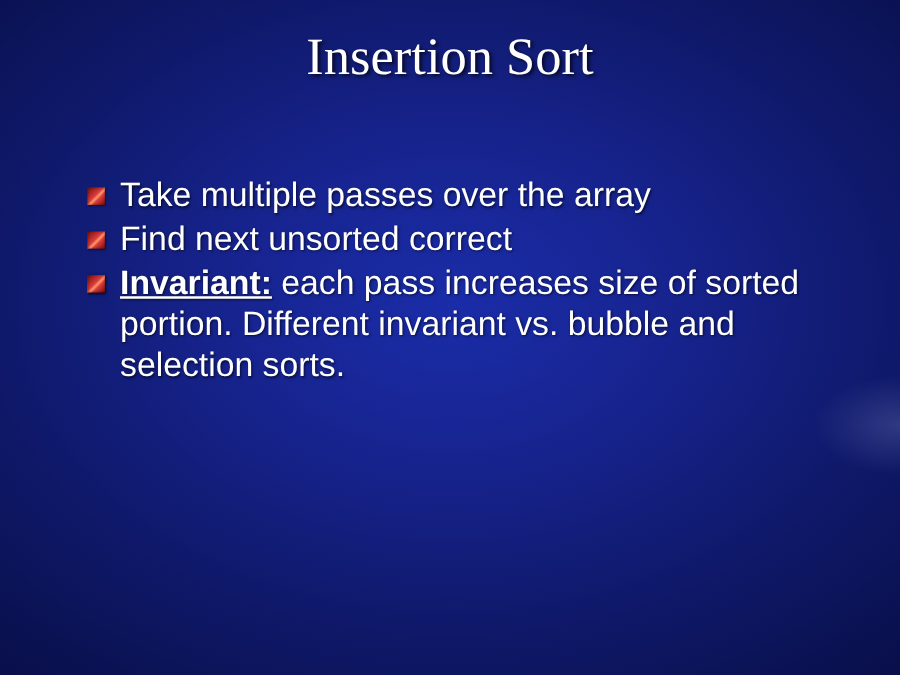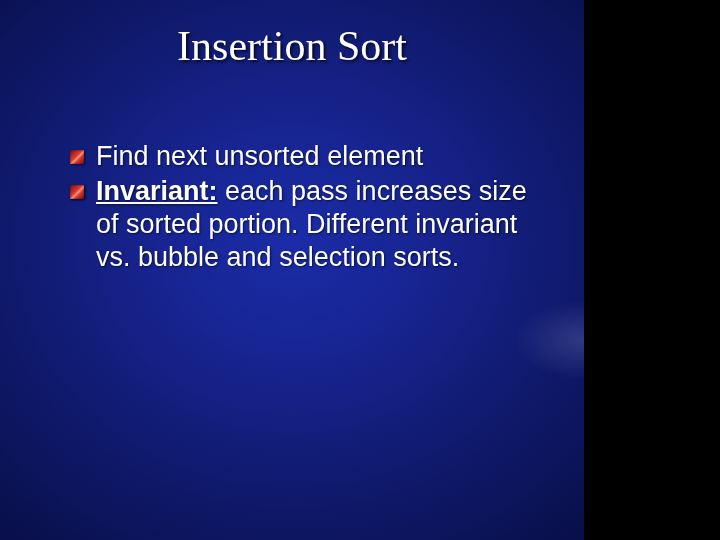--- a/index.html
+++ b/index.html
@@ -6,21 +6,21 @@
     margin: 0;
     padding: 0;
     width: 720px;
     height: 540px;
     overflow: hidden;
     font-family: Arial, Helvetica, sans-serif;
     background: #000;
   }
   .slide {
     position: relative;
-    width: 584px;
+    width: 720px;
     height: 540px;
     background: radial-gradient(ellipse 95% 90% at 50% 45%,
                 #1a2ca8 0%,
                 #172490 25%,
                 #101a6e 50%,
                 #0a1150 75%,
                 #040630 100%);
     color: #ffffff;
     box-sizing: border-box;
   }
@@ -76,25 +76,29 @@
   }
 </style>
 </head>
 <body>
 
 <div class="slide">
   <div class="title">Insertion Sort</div>
 
   <div class="body">
 
+    <div class="item">
+      <span class="bullet"></span>
+      <span>Take multiple passes over the array</span>
+    </div>
 
 
     <div class="item">
       <span class="bullet"></span>
-      <span>Find next unsorted element</span>
+      <span>Find next unsorted correct</span>
     </div>
 
     <div class="item">
       <span class="bullet"></span>
     </div>
 
     <div class="item">
       <span class="bullet"></span>
       <span class="invariant-label">Invariant:</span><span> each pass increases size of sorted portion. Different invariant vs. bubble and selection sorts.</span>
     </div>

